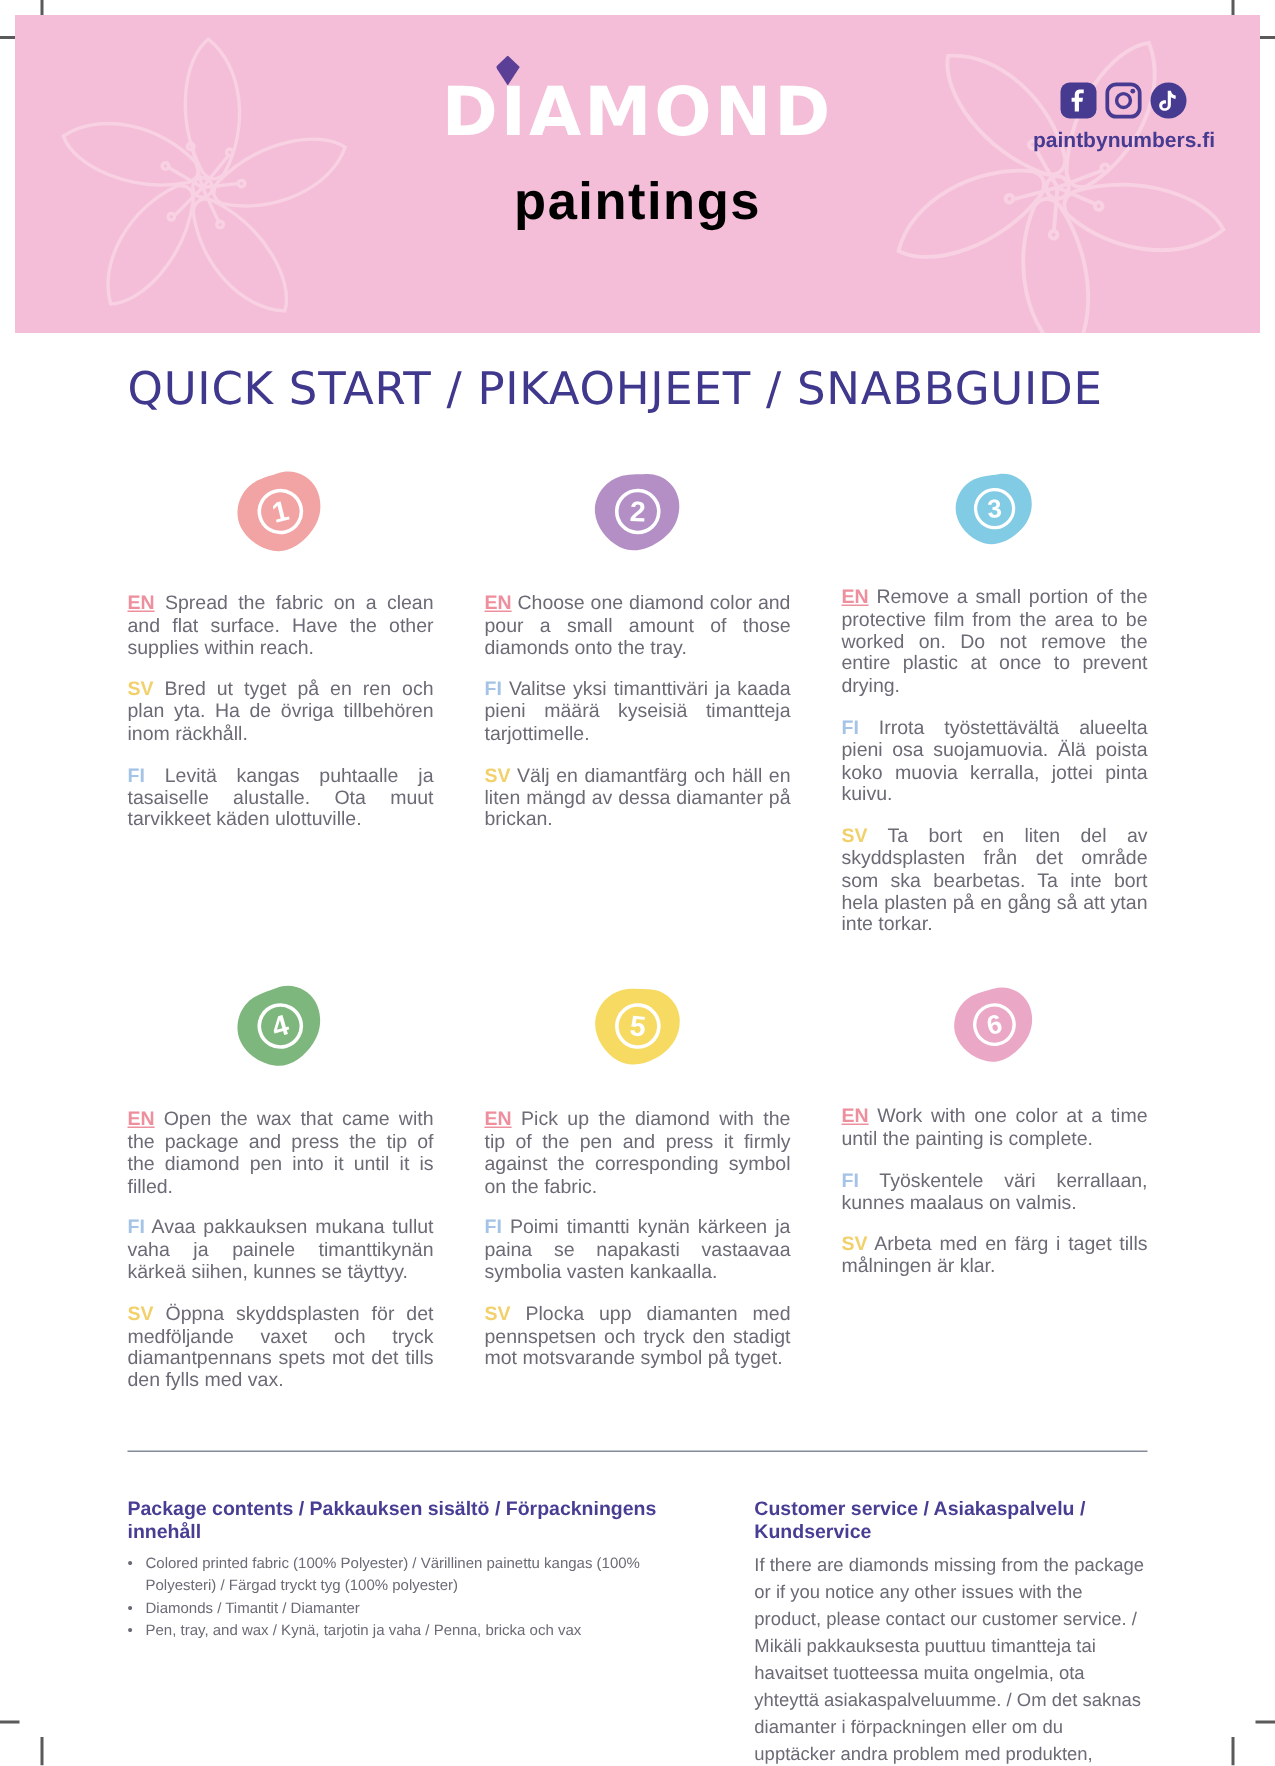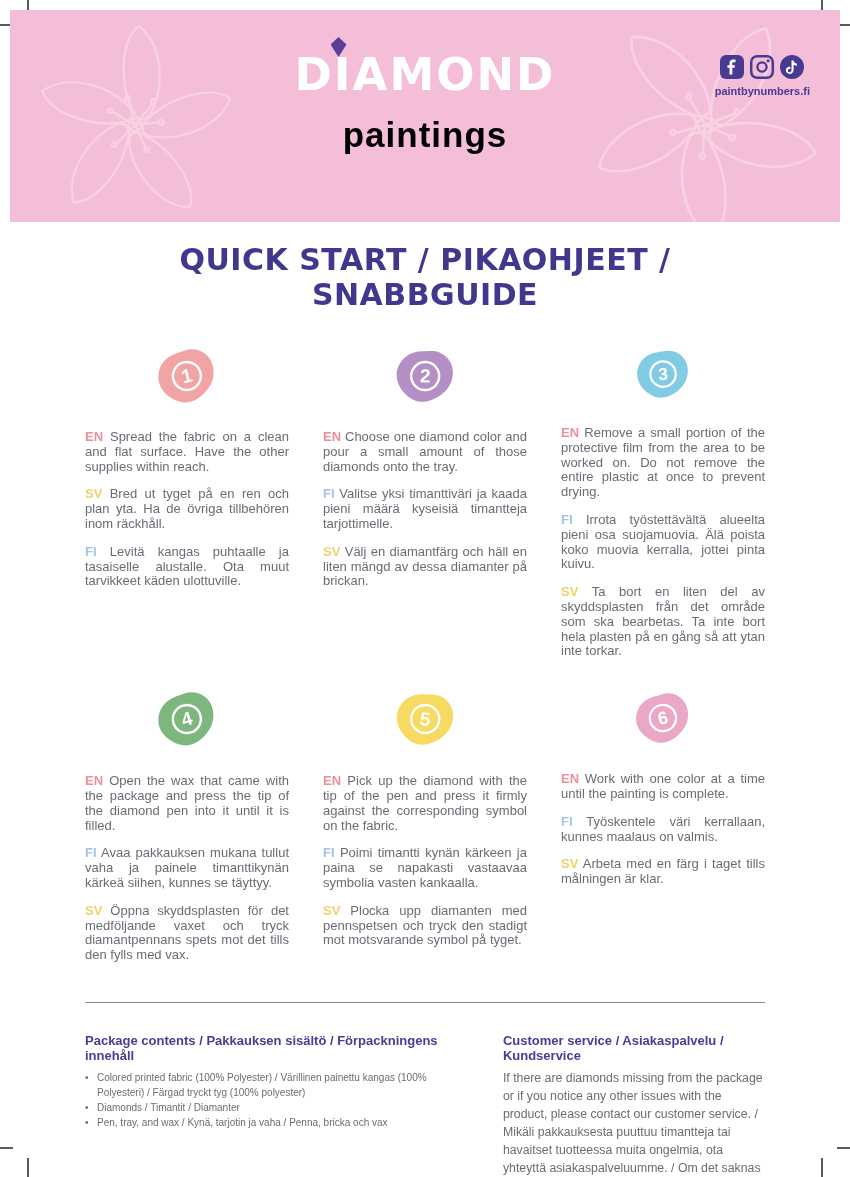--- a/index.html
+++ b/index.html
@@ -29,34 +29,34 @@
   .logo-wrap { position:absolute; top:42px; left:0; right:0; text-align:center; }
   .logo-word { position:relative; display:inline-block;
     font-family:"DejaVu Sans","Liberation Sans",sans-serif;
     font-size:45px; font-weight:800; letter-spacing:2px; color:#ffffff; line-height:1; }
   .logo-diamond { position:absolute; left:36px; top:-15px; width:16px; height:20px;
     background:#5b3e96; clip-path:polygon(50% 0%,100% 38%,50% 100%,0% 38%); }
   .logo-sub { margin-top:20px; font-size:35px; font-weight:600; letter-spacing:1px;
     color:#000000; line-height:1; }
   .social { position:absolute; top:44px; right:30px; text-align:center; }
   .social-icons { display:flex; gap:4px; justify-content:center; }
-  .website { margin-top:5px; font-size:11px; font-weight:700; color:#463a91; }
+  .website { margin-top:5px; font-size:14px; font-weight:700; color:#463a91; }
 
   
   .content { position:relative; padding:242px 85px 0 85px; }
-  .page-title { margin:0; font-size:30px; font-weight:700; letter-spacing:.5px;
-    color:#3f388d; font-family:"DejaVu Sans","Liberation Sans",sans-serif;text-align:center; }
+  .page-title { margin:0; font-size:30px; font-weight:400; letter-spacing:.5px;
+    color:#3f388d; font-family:"DejaVu Sans","Liberation Sans",sans-serif; }
 
   .steps { display:grid; grid-template-columns:repeat(3,1fr); column-gap:34px;
     row-gap:18px; margin-top:36px; }
   .step-icon { display:flex; justify-content:center; margin-bottom:24px; }
   .step p { font-size:13px; color:#6b6b76; line-height:14.8px; text-align:justify;
     margin:0 0 13px 0; }
   .lang { font-weight:700; }
-  .lang-en { color:#ee8f9e; }
+  .lang-en { color:#ee8f9e;text-decoration:underline; }
   .lang-fi { color:#a5c3e6; }
   .lang-sv { color:#f2d06b; }
 
   .divider { margin-top:26px; border:none; border-top:1.6px solid #858a99; }
 
   .footer-cols { display:flex; gap:30px; margin-top:30px; }
   .col-left { flex:1.48; }
   .col-right { flex:1; }
   .foot-h { margin:0 0 7px 0; font-size:13px; font-weight:700; color:#473e94; }
   .pkg-list { list-style:none; margin:0; padding:0; }

